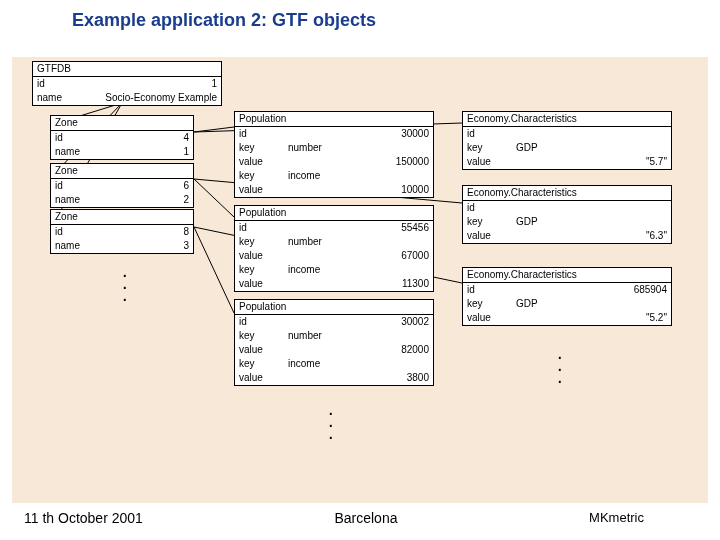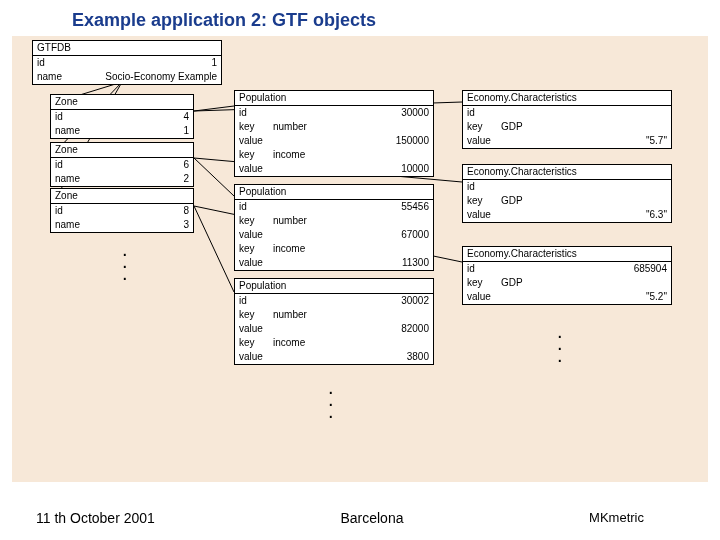--- a/index.html
+++ b/index.html
@@ -15,21 +15,21 @@
   .title {
     position: absolute;
     top: 10px;
     left: 72px;
     font-size: 18px;
     font-weight: bold;
     color: #1a3c8d;
   }
   .canvas {
     position: absolute;
-    top: 36px;
+    top: 57px;
     left: 12px;
     width: 696px;
     height: 446px;
     background: #f7e8d8;
   }
   svg.lines {
     position: absolute;
     top: 0; left: 0;
     width: 100%; height: 100%;
     pointer-events: none;
@@ -44,20 +44,21 @@
   }
   .obj .hdr {
     border-bottom: 1px solid #000;
     padding: 2px 4px;
     font-weight: normal;
     white-space: nowrap;
   }
   .obj .row {
     display: flex;
     border-top: 0;
+    gap: 15px;
   }
   .obj .row > div {
     padding: 2px 4px;
     white-space: nowrap;
   }
   .obj .label { flex: 0 0 auto; min-width: 34px; }
   .obj .labelw { flex: 0 0 auto; min-width: 44px; }
   .obj .val { flex: 1 1 auto; text-align: right; }
   .ellipsis {
     position: absolute;
@@ -71,21 +72,21 @@
     align-items: center;
   }
   .ellipsis span { display:block; height:6px; }
   .footer {
     position: absolute;
     bottom: 14px;
     left: 0;
     width: 664px;
     display: flex;
     justify-content: space-between;
-    padding: 0 20px 0 36px;
+    padding: 0 20px 0 24px;
     font-size: 14px;
     color: #000;
   }
   .footer .mk { font-size: 13px; }
 </style>
 </head>
 <body>
 
 <div class="title">Example application 2: GTF objects</div>
 

